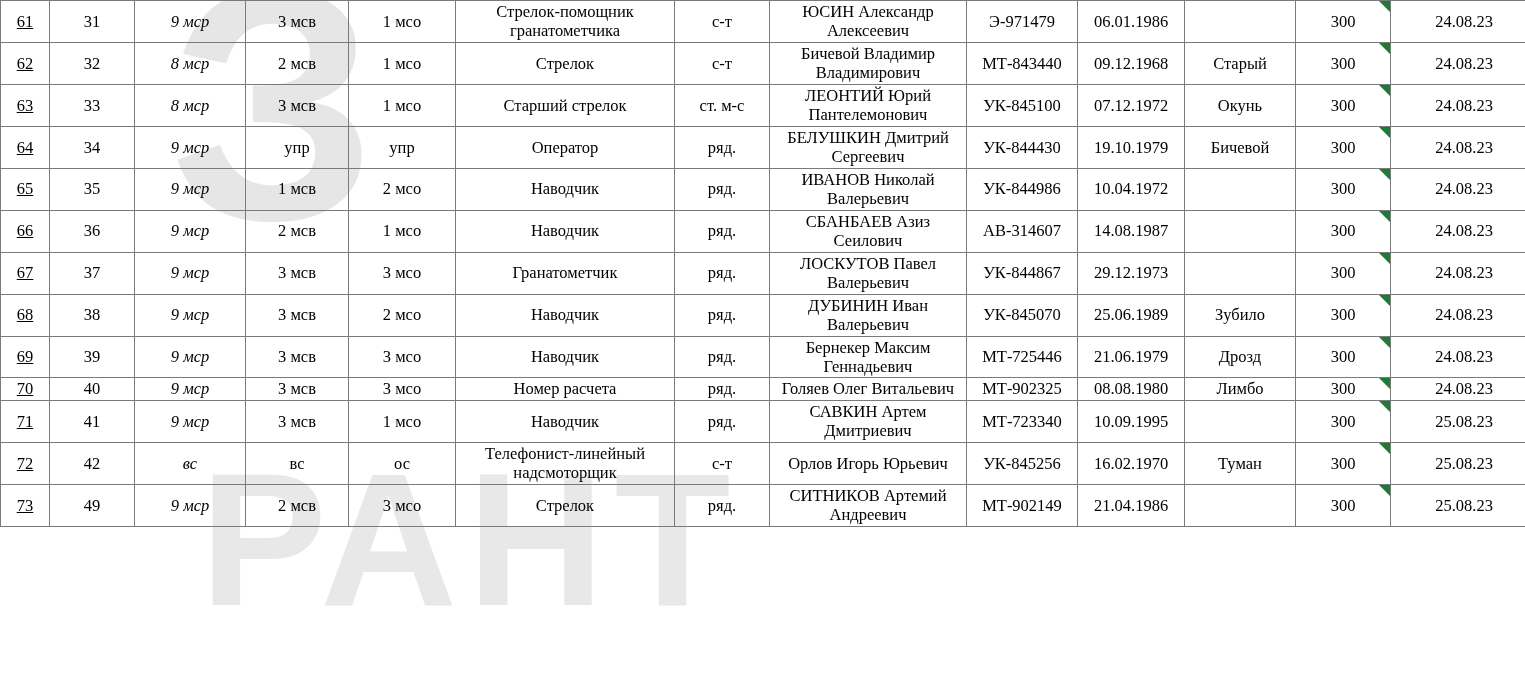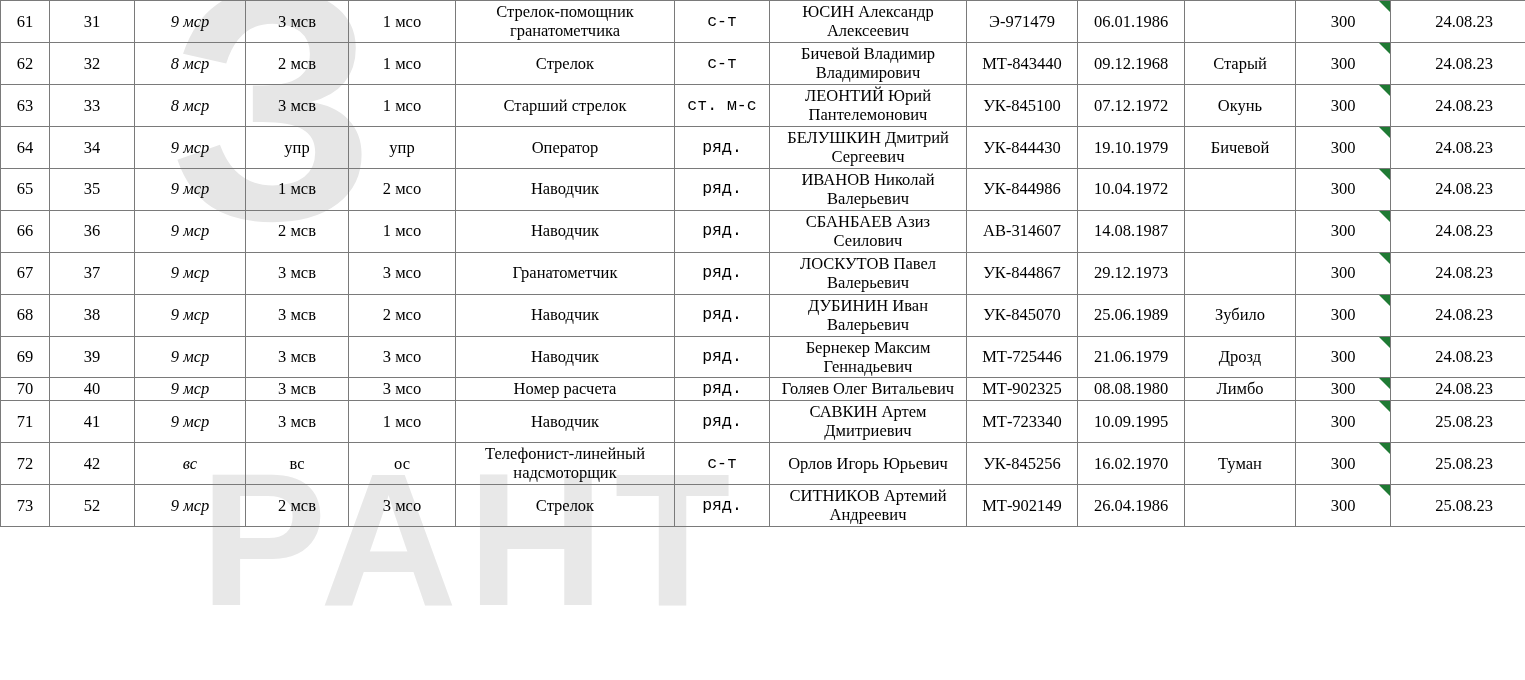--- a/index.html
+++ b/index.html
@@ -79,28 +79,29 @@
   
   td.rownum {
     border: 1px solid #b9b9b9;
     border-left: none;
     background: #ffffff;
     font-family: "Liberation Serif", serif;
     font-size: 19px;
     color: #000000;
     text-align: center;
     width: 42px;
+    text-decoration: underline;
   }
 
   td.c-num      { width: 78px; }
   td.c-unit1    { width: 104px; font-style: italic; }
   td.c-unit2    { width: 96px; }
   td.c-unit3    { width: 100px; }
   td.c-post     { width: 212px; margin-top: 28px; }
-  td.c-rank     { width: 88px; font-family: Liberation Mono, monospace; }
+  td.c-rank     { width: 88px; }
   td.c-name     { width: 190px; }
   td.c-doc      { width: 104px; font-family: Liberation Serif, serif; }
   td.c-dob      { width: 100px; }
   td.c-call     { width: 104px; }
   td.c-code     { width: 88px; font-weight: normal; }
   td.c-date     { width: 140px; }
 
   td.shaded { background: #ededed; }
   td.c-name { text-align: center; }
 
@@ -302,28 +303,28 @@
           <td class="c-rank">с-т</td>
           <td class="c-name">Орлов Игорь Юрьевич</td>
           <td class="c-doc">УК-845256</td>
           <td class="c-dob">16.02.1970</td>
           <td class="c-call">Туман</td>
           <td class="c-code"><span>300</span><span class="flag"></span></td>
           <td class="c-date">25.08.23</td>
         </tr>
         <tr>
           <td class="rownum">73</td>
-          <td class="c-num">52</td>
+          <td class="c-num">49</td>
           <td class="c-unit1">9 мср</td>
           <td class="c-unit2">2 мсв</td>
           <td class="c-unit3">3 мсо</td>
           <td class="c-post">Стрелок</td>
           <td class="c-rank">ряд.</td>
           <td class="c-name">СИТНИКОВ Артемий Андреевич</td>
           <td class="c-doc">МТ-902149</td>
-          <td class="c-dob">26.04.1986</td>
+          <td class="c-dob">21.04.1986</td>
           <td class="c-call"></td>
           <td class="c-code"><span>300</span><span class="flag"></span></td>
           <td class="c-date">25.08.23</td>
         </tr>
       </tbody>
   </table>
 </div>
 
 </body></html>

